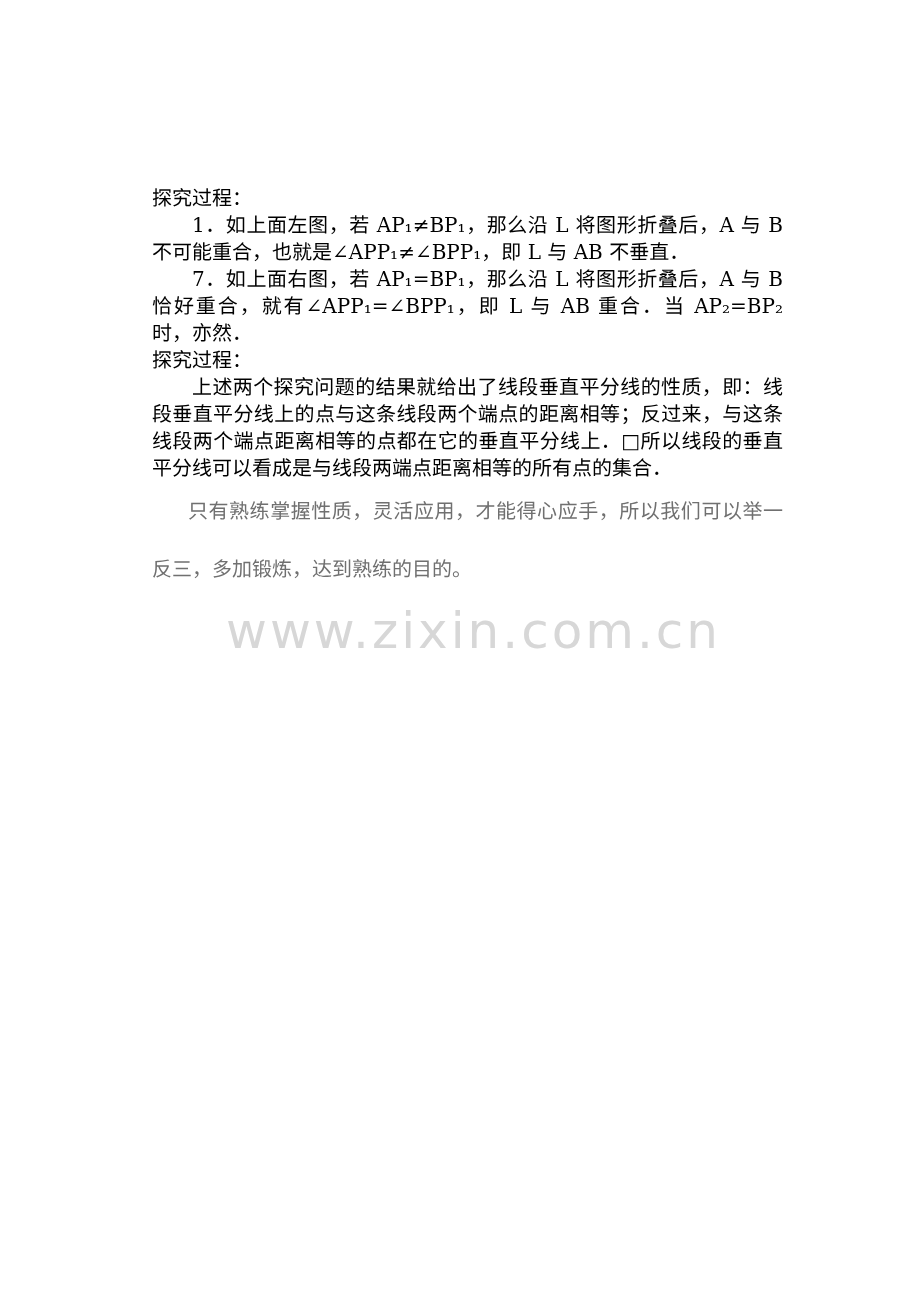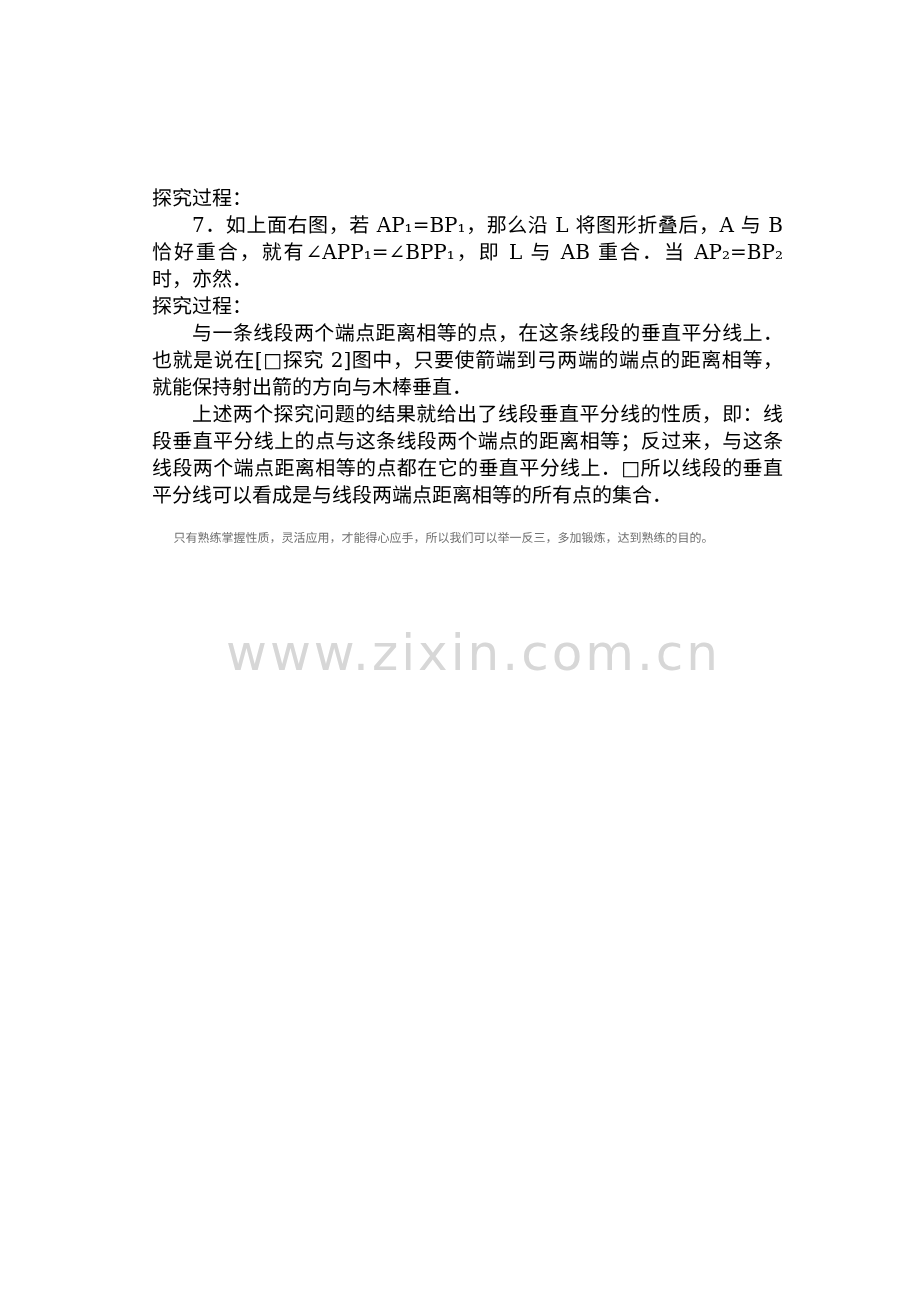--- a/index.html
+++ b/index.html
@@ -11,21 +11,21 @@
     position: relative;
     width: 920px;
     height: 1303px;
     background: var(--background-color, #ffffff);
     overflow: hidden;
     font-family: "DejaVu Serif", "Liberation Serif", serif;
   }
   .watermark {
     position: absolute;
     left: 226px;
-    top: 628px;
+    top: 606px;
     z-index: 0;
     font-family: "DejaVu Sans", "Liberation Sans", sans-serif;
     font-size: 50px;
     line-height: 50px;
     letter-spacing: 3px;
     color: var(--watermark-color, #d7d7d7);
     white-space: nowrap;
     user-select: none;
   }
   .content {
@@ -40,36 +40,36 @@
     font-size: 20px;
     line-height: 27px;
     color: var(--text-color, #000000);
     text-align: justify;
   }
   .para.indent {
     text-indent: 2em;
   }
   .note {
     margin: 0;
-    font-size: 12px;
+    font-size: 20px;
     line-height: 58px;
     color: var(--note-color, #707070);
     text-align: justify;
     text-indent: 1.8em;
   }
 </style>
 </head>
 <body>
 
 <div class="page" style="--background-color: #ffffff; --text-color: #000000; --note-color: #707070; --watermark-color: #d7d7d7;">
 
   <div class="watermark">www.zixin.com.cn</div>
 
   <div class="content">
     <p class="para">探究过程：</p>
+    <p class="para indent">1．如上面左图，若 AP₁≠BP₁，那么沿 L 将图形折叠后，A 与 B 不可能重合，也就是∠APP₁≠∠BPP₁，即 L 与 AB 不垂直．</p>
     <p class="para indent">7．如上面右图，若 AP₁=BP₁，那么沿 L 将图形折叠后，A 与 B 恰好重合，就有∠APP₁=∠BPP₁，即 L 与 AB 重合．当 AP₂=BP₂ 时，亦然．</p>
     <p class="para">探究过程：</p>
-    <p class="para indent">与一条线段两个端点距离相等的点，在这条线段的垂直平分线上．也就是说在[□探究 2]图中，只要使箭端到弓两端的端点的距离相等，就能保持射出箭的方向与木棒垂直．</p>
     <p class="para indent">上述两个探究问题的结果就给出了线段垂直平分线的性质，即：线段垂直平分线上的点与这条线段两个端点的距离相等；反过来，与这条线段两个端点距离相等的点都在它的垂直平分线上．□所以线段的垂直平分线可以看成是与线段两端点距离相等的所有点的集合．</p>
     <p class="note">只有熟练掌握性质，灵活应用，才能得心应手，所以我们可以举一反三，多加锻炼，达到熟练的目的。</p>
   </div>
 
 </div>
 
 </body></html>

